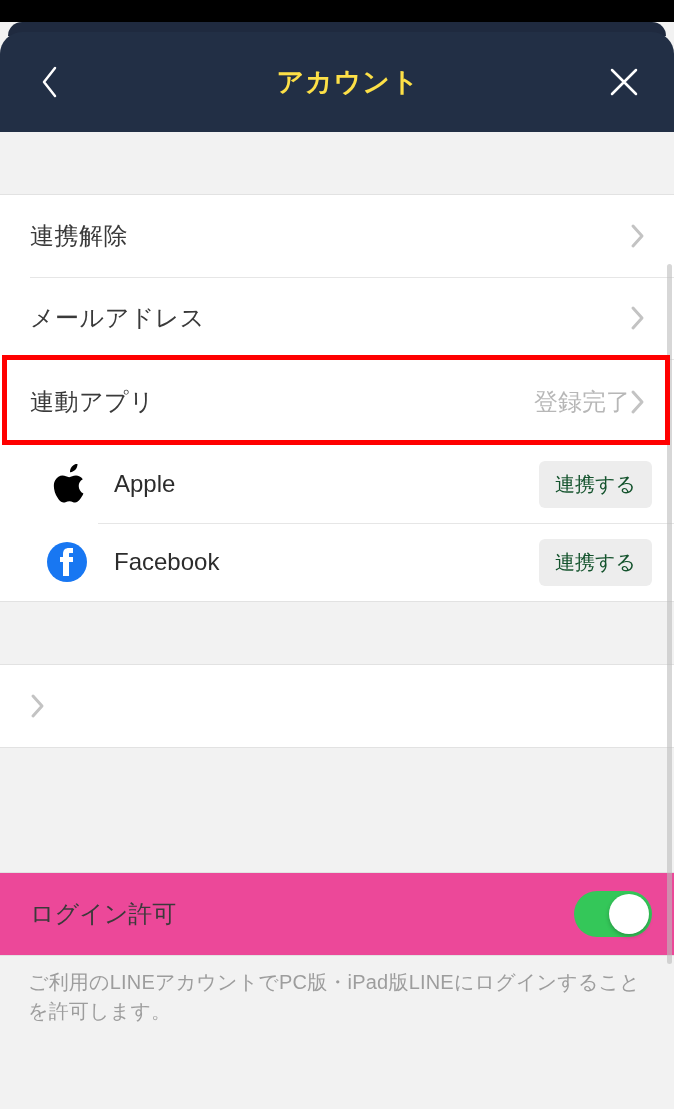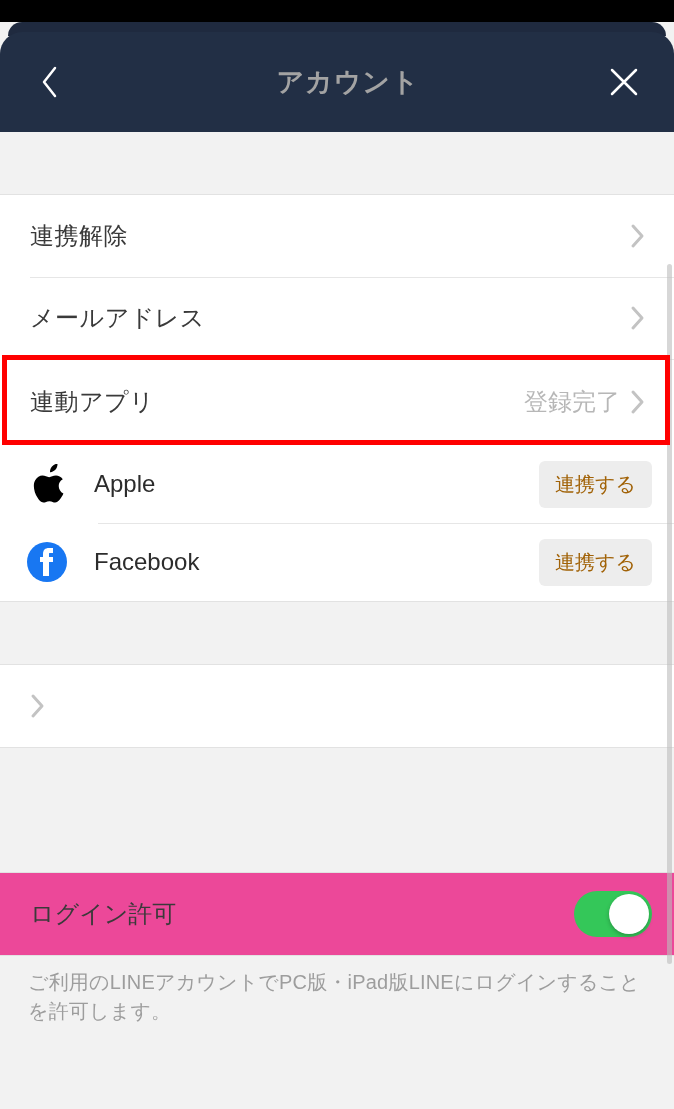--- a/index.html
+++ b/index.html
@@ -36,21 +36,21 @@
     display: flex;
     align-items: center;
     justify-content: space-between;
     padding: 0 30px;
     position: relative;
   }
   .header .title {
     position: absolute;
     left: 0; right: 0;
     text-align: center;
-    color: #a3a3a3;
+    color: #fde047;
     font-size: 27px;
     font-weight: 700;
     letter-spacing: 1px;
     pointer-events: none;
     margin-left: 22px;
   }
   .header .back, .header .close {
     width: 40px;
     height: 40px;
     display: flex;
@@ -91,32 +91,31 @@
   }
   .row .label {
     flex: 1;
     font-size: 24px;
     color: #3a3a3a;
     letter-spacing: 0.5px;
   }
   .row .value {
     font-size: 24px;
     color: #b7b7b7;
-    margin-right: 10px;
   }
   .row .chevron {
     color: #c3c3c3;
     display: flex;
     align-items: center;
   }
   .provider-row {
     display: flex;
     align-items: center;
     min-height: 78px;
-    padding: 0 22px 0 26px;
+    padding: 0 22px 0 46px;
     position: relative;
   }
   .provider-row + .provider-row::before {
     content: "";
     position: absolute;
     top: 0;
     left: 98px;
     right: 0;
     height: 1px;
     background: #e6e6e6;
@@ -129,21 +128,21 @@
     align-items: center;
     justify-content: center;
   }
   .provider-label {
     flex: 1;
     font-size: 24px;
     color: #2c2c2c;
   }
   .pill-btn {
     background: #ededed;
-    color: #a16207;
+    color: #14532d;
     font-size: 20px;
     padding: 10px 16px;
     border-radius: 6px;
     border: none;
     font-family: Liberation Mono, monospace;
   }
   .gap {
     height: 62px;
   }
   .gap-sm {

